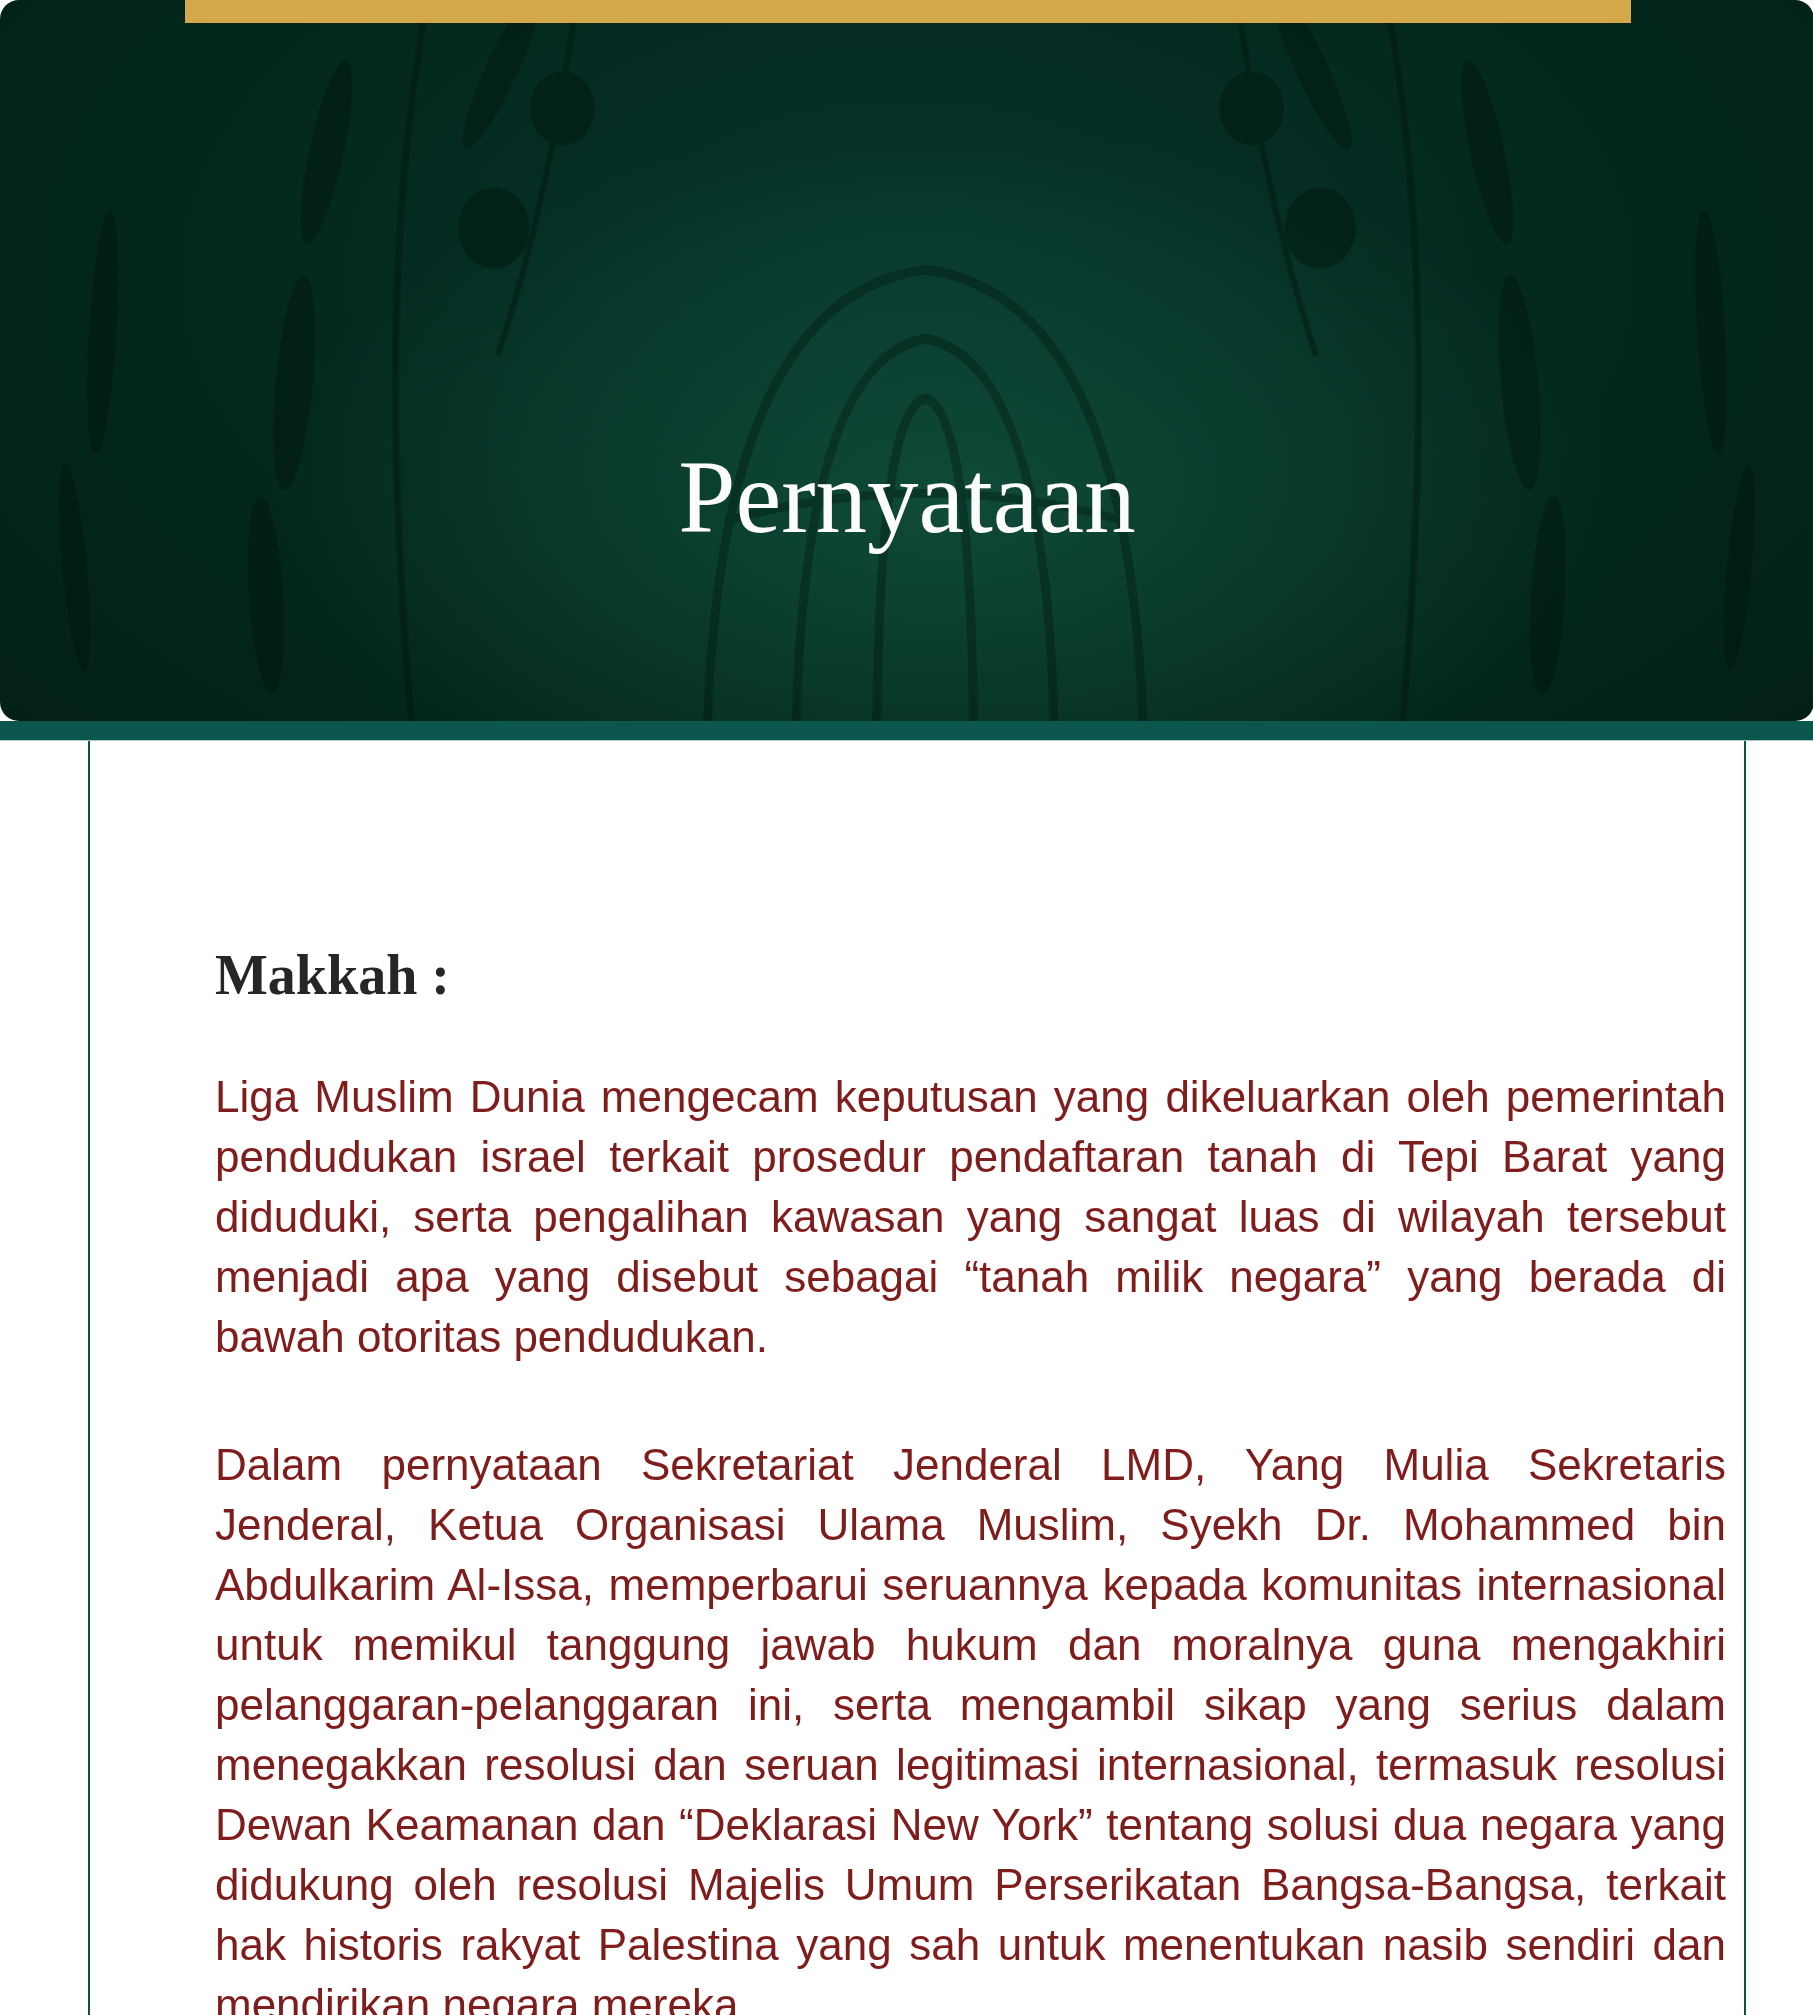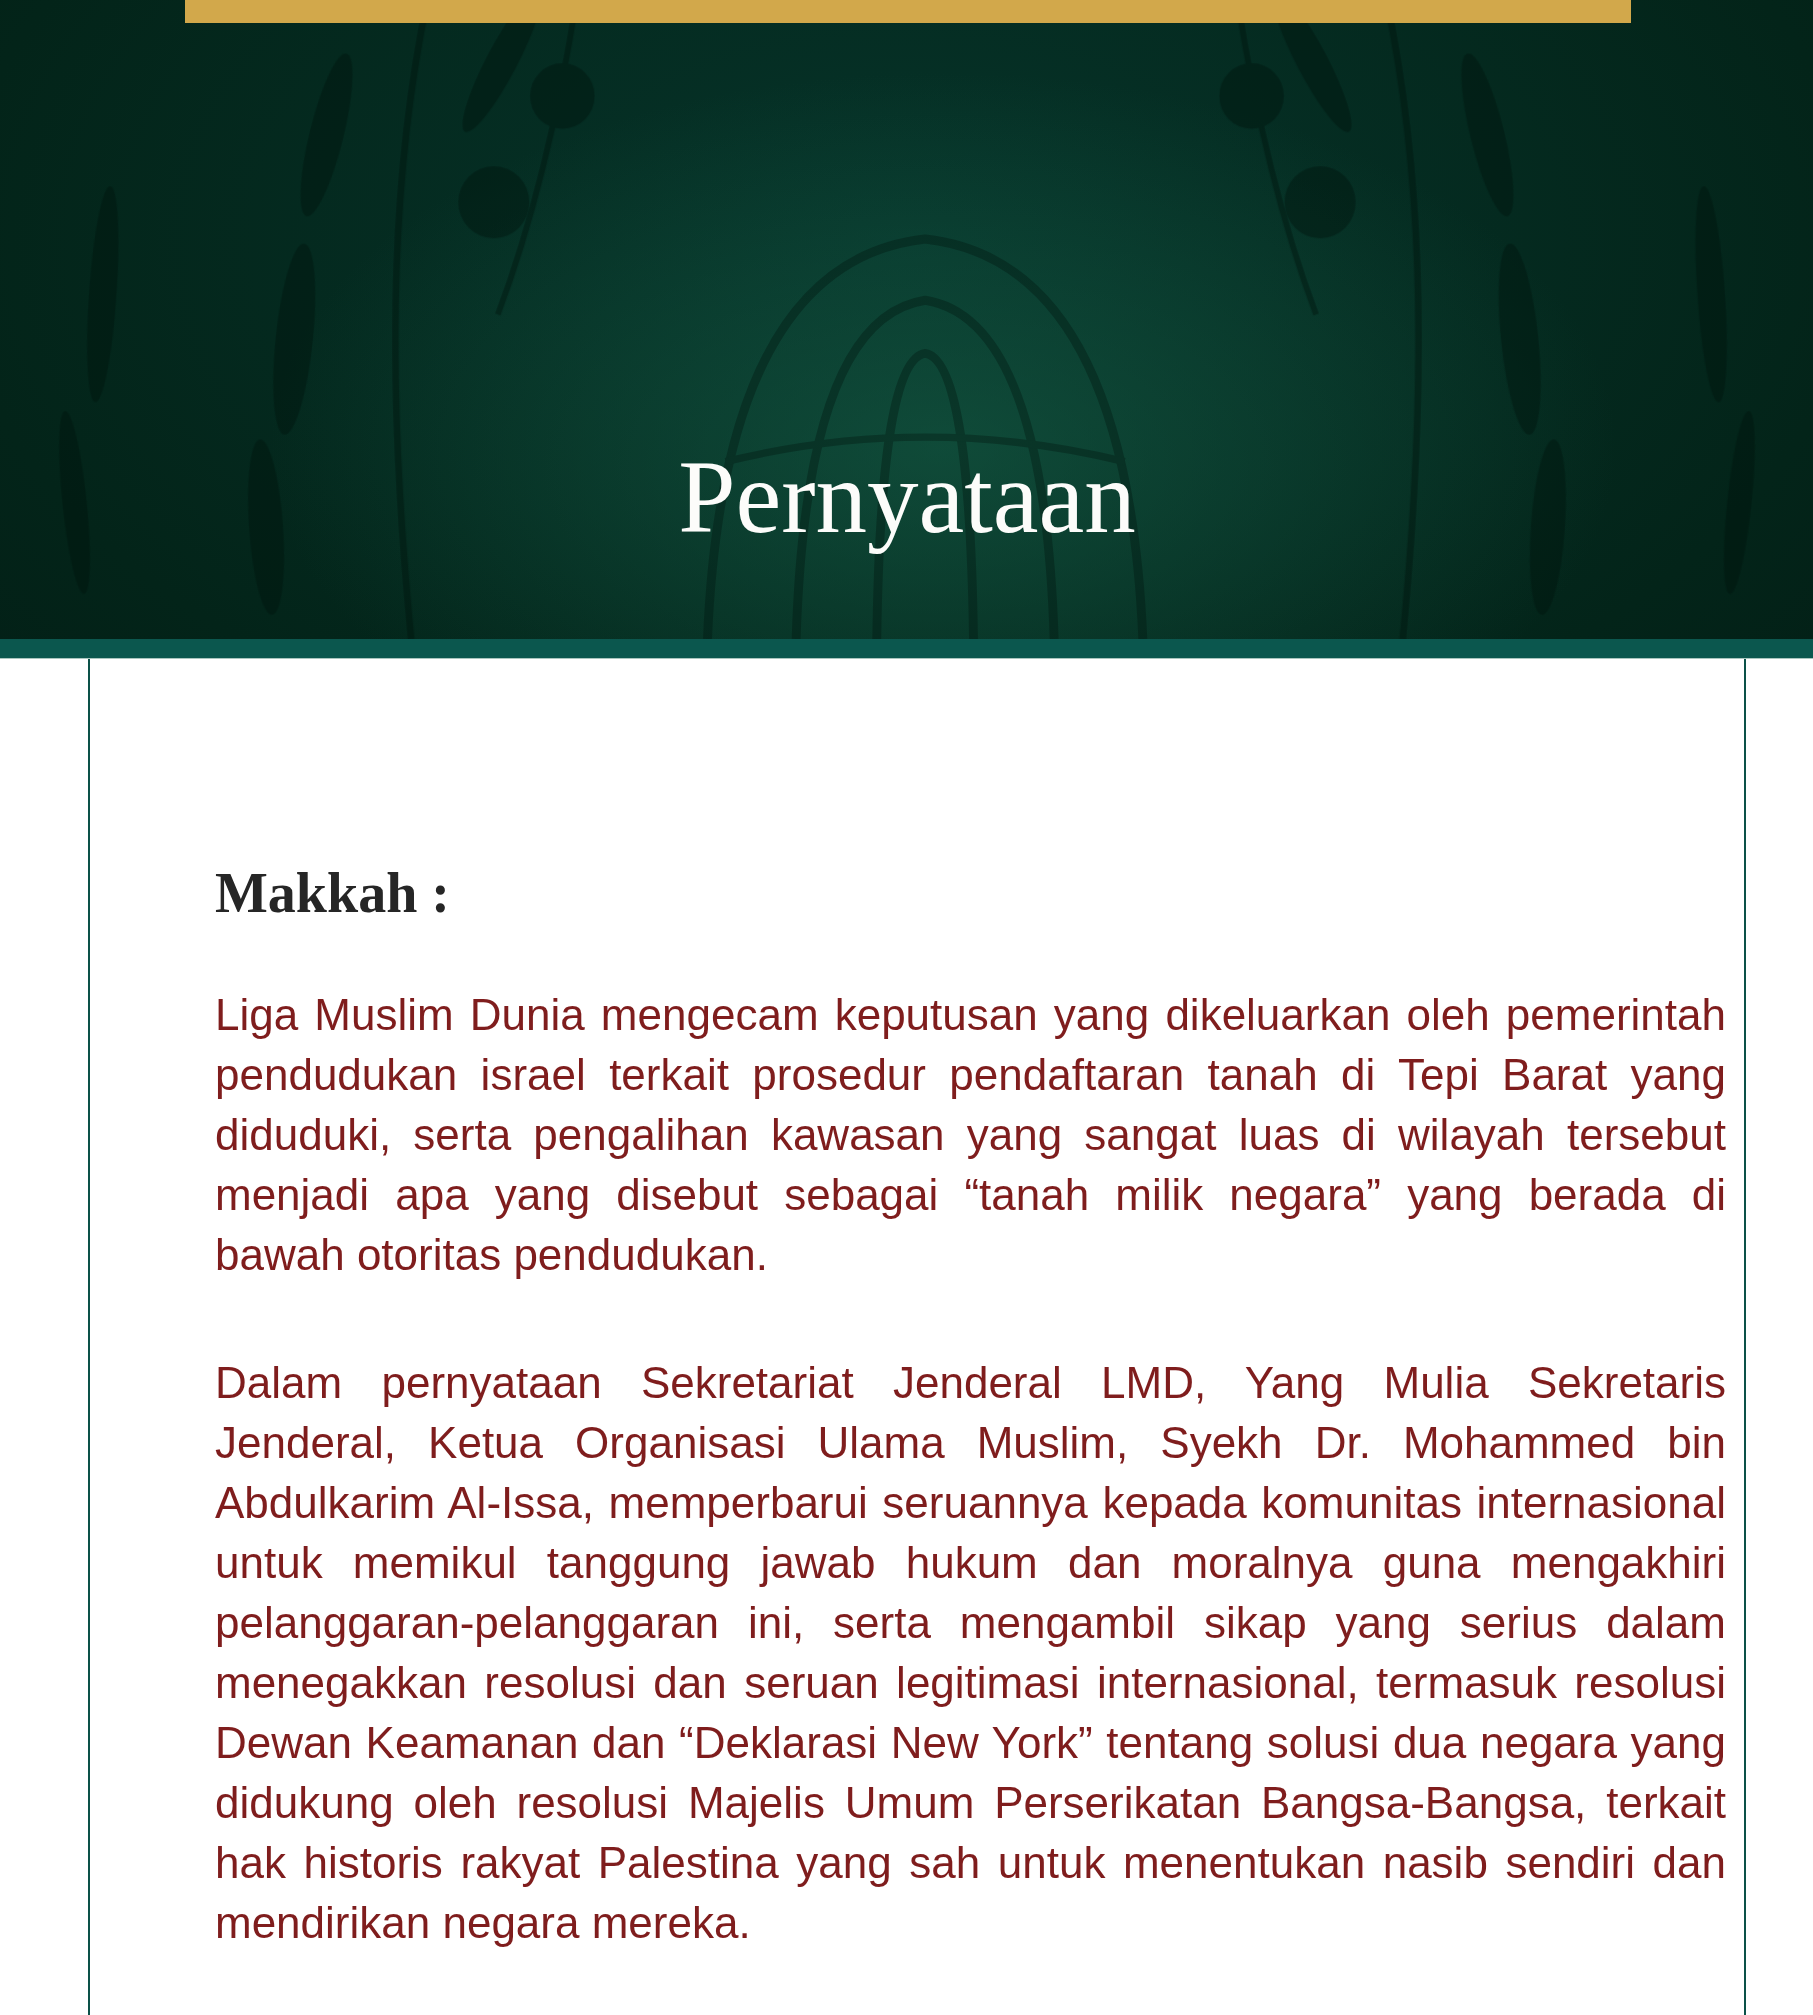--- a/index.html
+++ b/index.html
@@ -1,24 +1,24 @@
 <!DOCTYPE html>
 <html style="font-size:6.4px"><head>
 <meta charset="utf-8">
 <style>
   html,body{margin:0;padding:0;background:#e8e8e8;}
   .page{position:relative;width:1814px;height:2333px;margin:0 auto;background:#ffffff;overflow:hidden;
         font-family:"Liberation Sans",sans-serif;}
 
   
-  .header{position:relative;height:639px;overflow:hidden;
+  .header{position:relative;height:721px;overflow:hidden;
     background:
       radial-gradient(ellipse 1088px 605px at 52% 70%, rgba(24,98,74,.55) 0%, rgba(24,98,74,0) 62%),
       radial-gradient(ellipse 1733px 1008px at 50% 38%, #06342a 0%, #032419 55%, #021711 100%);
-    background-color:#032419;}
+    background-color:#032419;border-radius:19px;}
   .gold-bar{position:absolute;left:185px;top:0;width:1446px;height:22.6px;background:#D2A84B;}
   .header-deco{position:absolute;left:0;top:0;width:100%;height:100%;}
   .title{position:absolute;left:0;right:0;top:443px;margin:0;text-align:center;
          font-family:"Liberation Serif",serif;font-weight:normal;
          font-size:103px;line-height:1.05;color:#FCFCFA;}
 
   
   .band{height:19px;background:#0B574E;border-bottom:1.6px solid #A9C6BF;}
 
   

